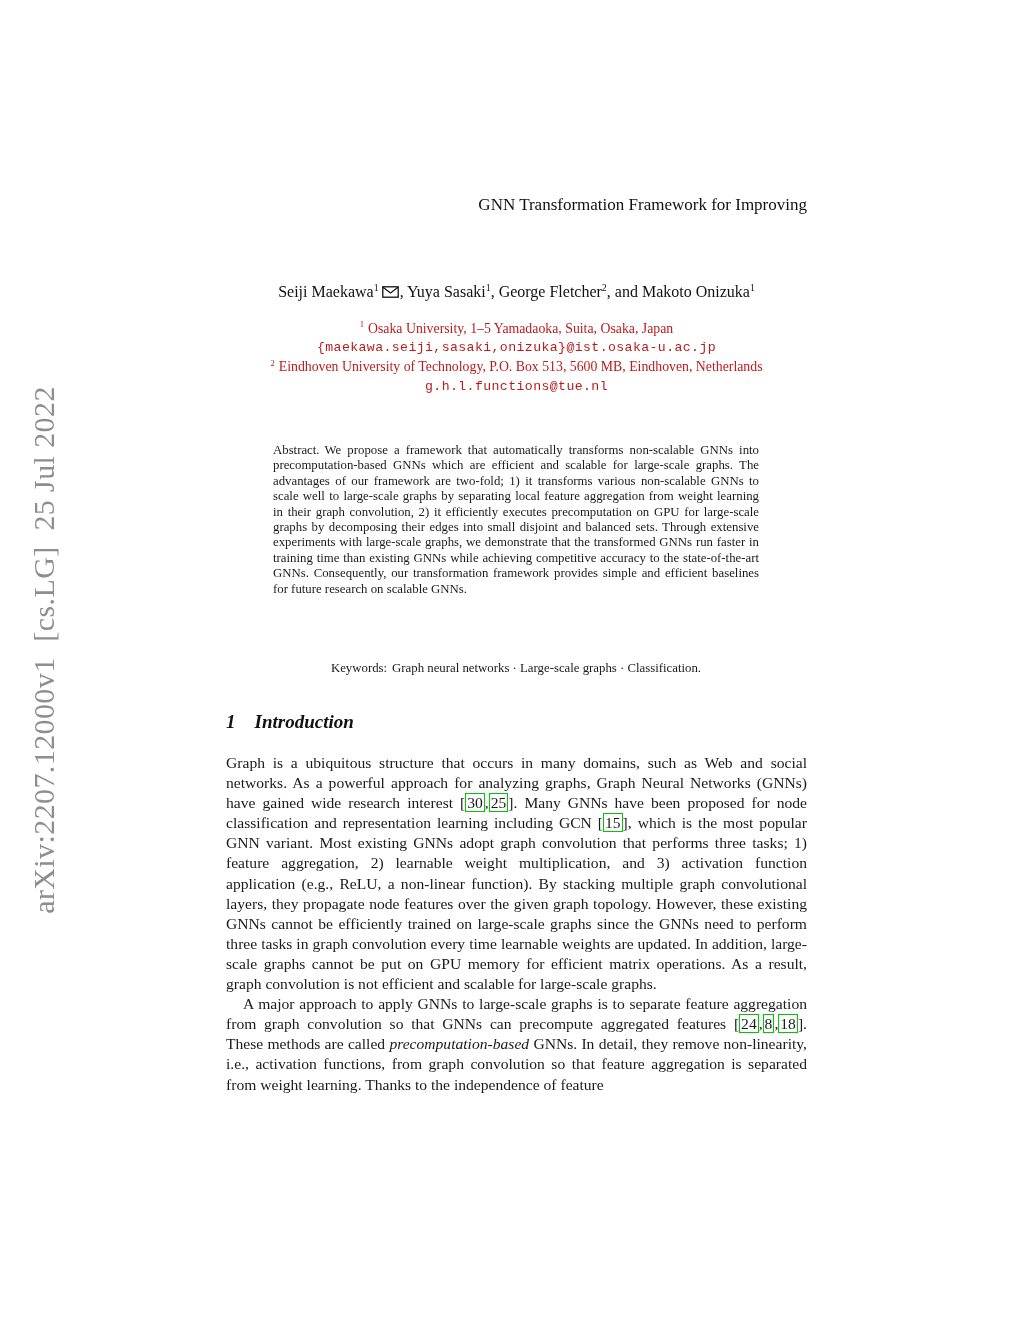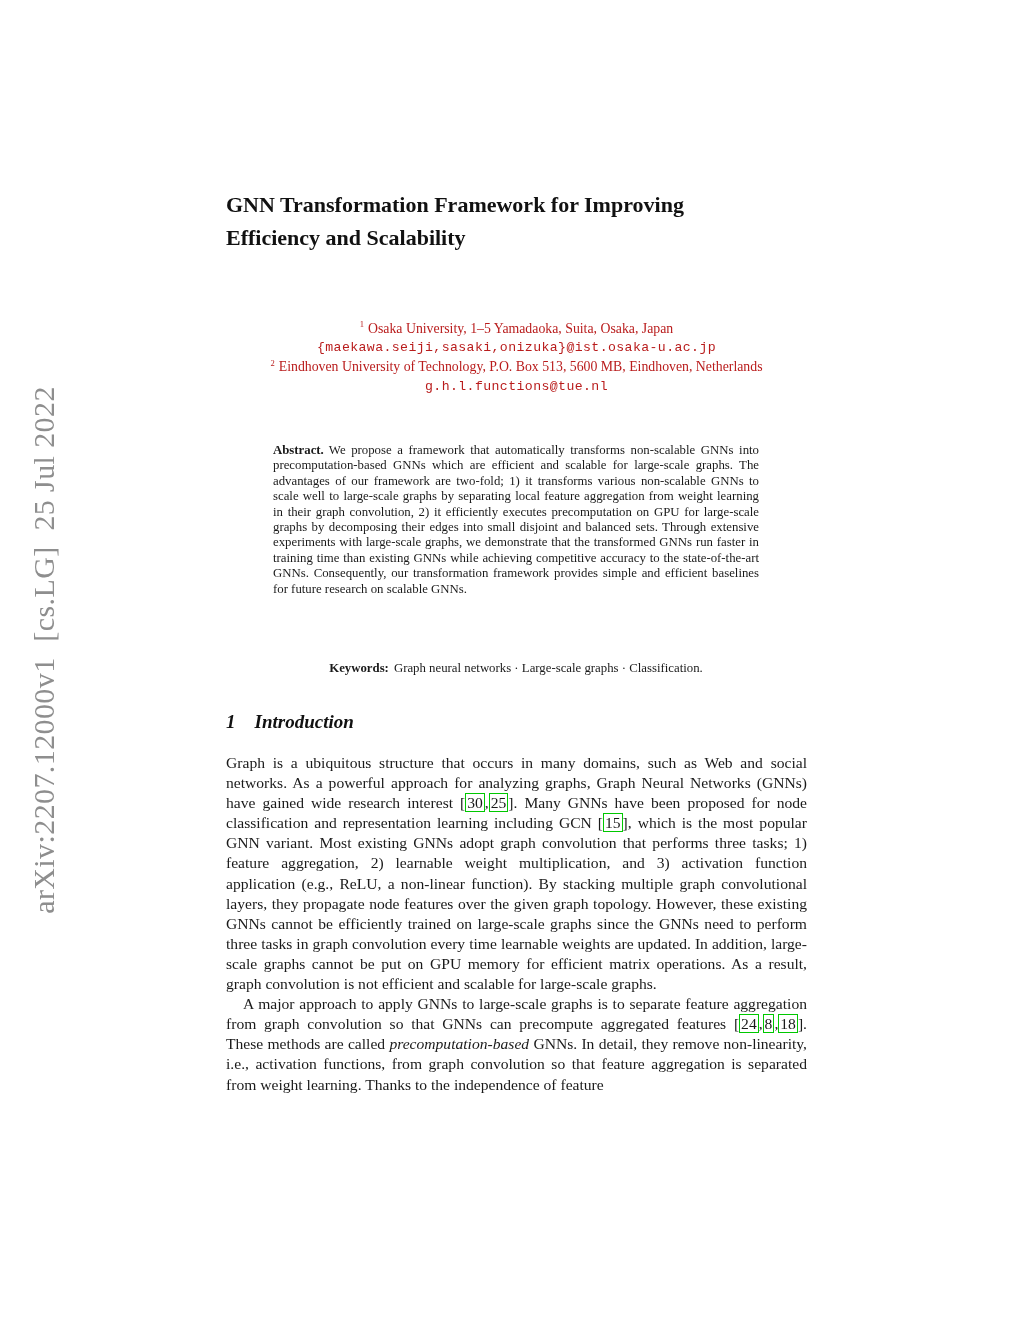--- a/index.html
+++ b/index.html
@@ -20,23 +20,23 @@
     white-space: pre;
     font-size: 30px;
     color: var(--watermark-gray, #8e8e8e);
     letter-spacing: 0.4px;
   }
   .title-block {
     position: absolute;
     left: 226px;
     top: 188px;
     width: 581px;
-    text-align: left;
-    font-weight: bold;
-    font-size: 22px;
+    text-align: right;
+    font-weight: normal;
+    font-size: 17px;
     line-height: 33px;
     color: #111111;
   }
   .authors-line {
     position: absolute;
     left: 186px;
     top: 283px;
     width: 661px;
     text-align: center;
     font-size: 16px;
@@ -70,21 +70,21 @@
   .abstract {
     position: absolute;
     left: 273px;
     top: 443px;
     width: 486px;
     font-size: 12.8px;
     line-height: 15.4px;
     text-align: justify;
     hyphens: auto;
   }
-  .abstract-label, .keywords-label { font-weight: bold; margin-right: 5px; }
+  .abstract-label, .keywords-label { font-weight: normal; margin-right: 5px; }
   .keywords {
     position: absolute;
     left: 273px;
     top: 661px;
     width: 486px;
     font-size: 12.8px;
     text-align: center;
   }
   .section-heading {
     position: absolute;
@@ -115,23 +115,26 @@
 </style>
 </head>
 <body>
 
 <div class="page">
 
   <div class="watermark">arXiv:2207.12000v1  [cs.LG]  25 Jul 2022</div>
 
   <div class="title-block">
     <div>GNN Transformation Framework for Improving</div>
-    <div>Efficiency and Scalability</div>
   </div>
 
+  <div class="authors-line"><span>Seiji Maekawa</span><sup>1</sup><span class="envelope"><svg width="17" height="12" viewBox="0 0 17 12">
+          <rect x="0.8" y="0.8" width="15.4" height="10.4" fill="none" stroke="#111" stroke-width="1.3"></rect>
+          <path d="M1 1.2 L8.5 7 L16 1.2" fill="none" stroke="#111" stroke-width="1.2"></path>
+        </svg></span>, <span>Yuya Sasaki</span><sup>1</sup>, <span>George Fletcher</span><sup>2</sup>, and <span>Makoto Onizuka</span><sup>1</sup></div>
 
   <div class="affiliations">
       <div class=""><sup>1</sup>Osaka University, 1–5 Yamadaoka, Suita, Osaka, Japan</div>
       <div class="email">{maekawa.seiji,sasaki,onizuka}@ist.osaka-u.ac.jp</div>
       <div class=""><sup>2</sup>Eindhoven University of Technology, P.O. Box 513, 5600 MB, Eindhoven, Netherlands</div>
       <div class="email">g.h.l.functions@tue.nl</div>
     </div>
 
   <div class="abstract">
     <span class="abstract-label">Abstract.</span><span>We propose a framework that automatically transforms non-scalable GNNs into precomputation-based GNNs which are efficient and scalable for large-scale graphs. The advantages of our framework are two-fold; 1) it transforms various non-scalable GNNs to scale well to large-scale graphs by separating local feature aggregation from weight learning in their graph convolution, 2) it efficiently executes precomputation on GPU for large-scale graphs by decomposing their edges into small disjoint and balanced sets. Through extensive experiments with large-scale graphs, we demonstrate that the transformed GNNs run faster in training time than existing GNNs while achieving competitive accuracy to the state-of-the-art GNNs. Consequently, our transformation framework provides simple and efficient baselines for future research on scalable GNNs.</span>

